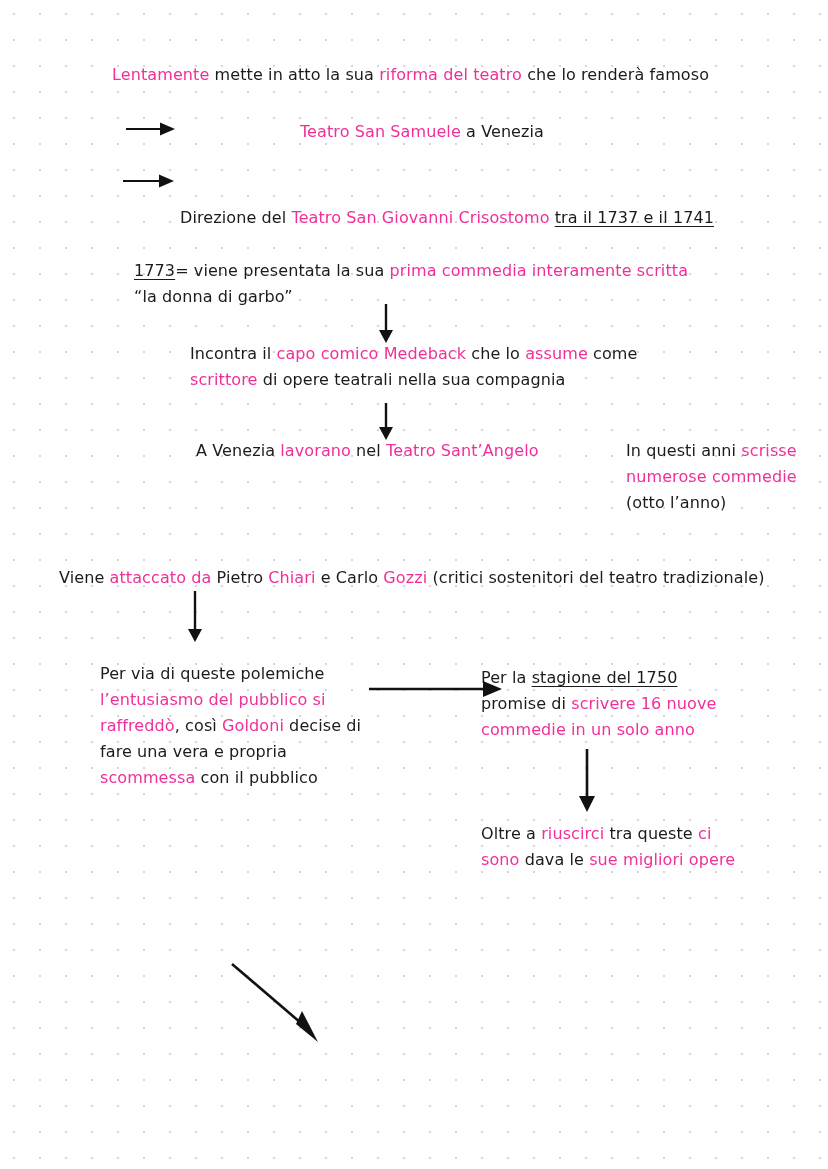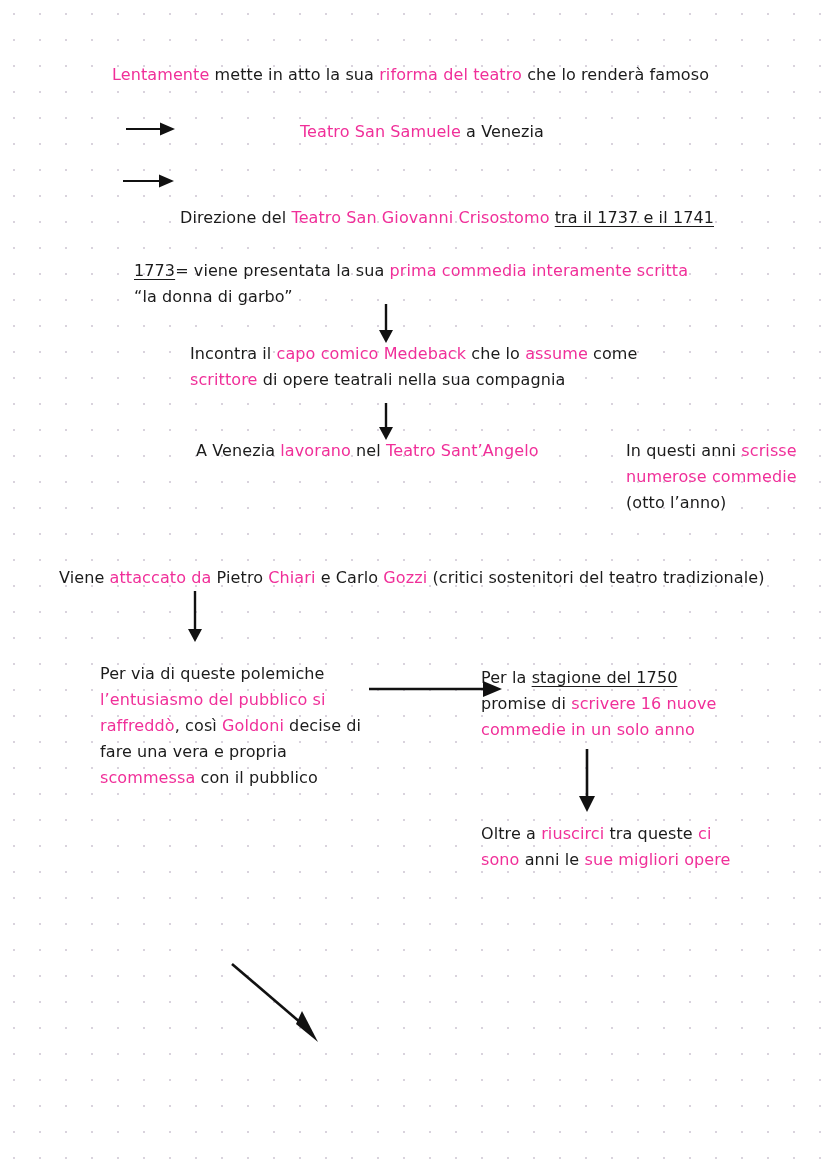--- a/index.html
+++ b/index.html
@@ -80,21 +80,21 @@
 (otto l’anno)</span></div>
   <div class="note" id="b-pervia"><span>Per via di queste polemiche
 </span><span class="pink">l’entusiasmo del pubblico si
 raffreddò</span><span>, così </span><span class="pink">Goldoni</span><span> decise di
 fare una vera e propria
 </span><span class="pink">scommessa</span><span> con il pubblico</span></div>
   <div class="note" id="b-stagione"><span>Per la </span><span class="ul">stagione del 1750</span><span>
 promise di </span><span class="pink">scrivere 16 nuove
 commedie in un solo anno</span></div>
   <div class="note" id="b-oltre"><span>Oltre a </span><span class="pink">riuscirci</span><span> tra queste </span><span class="pink">ci
-sono</span><span> anni le </span><span class="pink">sue migliori opere</span></div>
+sono</span><span> dava le </span><span class="pink">sue migliori opere</span></div>
 
   <div class="arrow" id="a-sansamuele">
     <svg width="50" height="16" viewBox="0 0 50 16">
       <line x1="0" y1="8" x2="38" y2="8" stroke="#111" stroke-width="2.2"></line>
       <polygon points="34,1.5 49,8 34,14.5" fill="#111"></polygon>
     </svg>
   </div>
 
   <div class="arrow" id="a-crisostomo">
     <svg width="52" height="16" viewBox="0 0 52 16">

